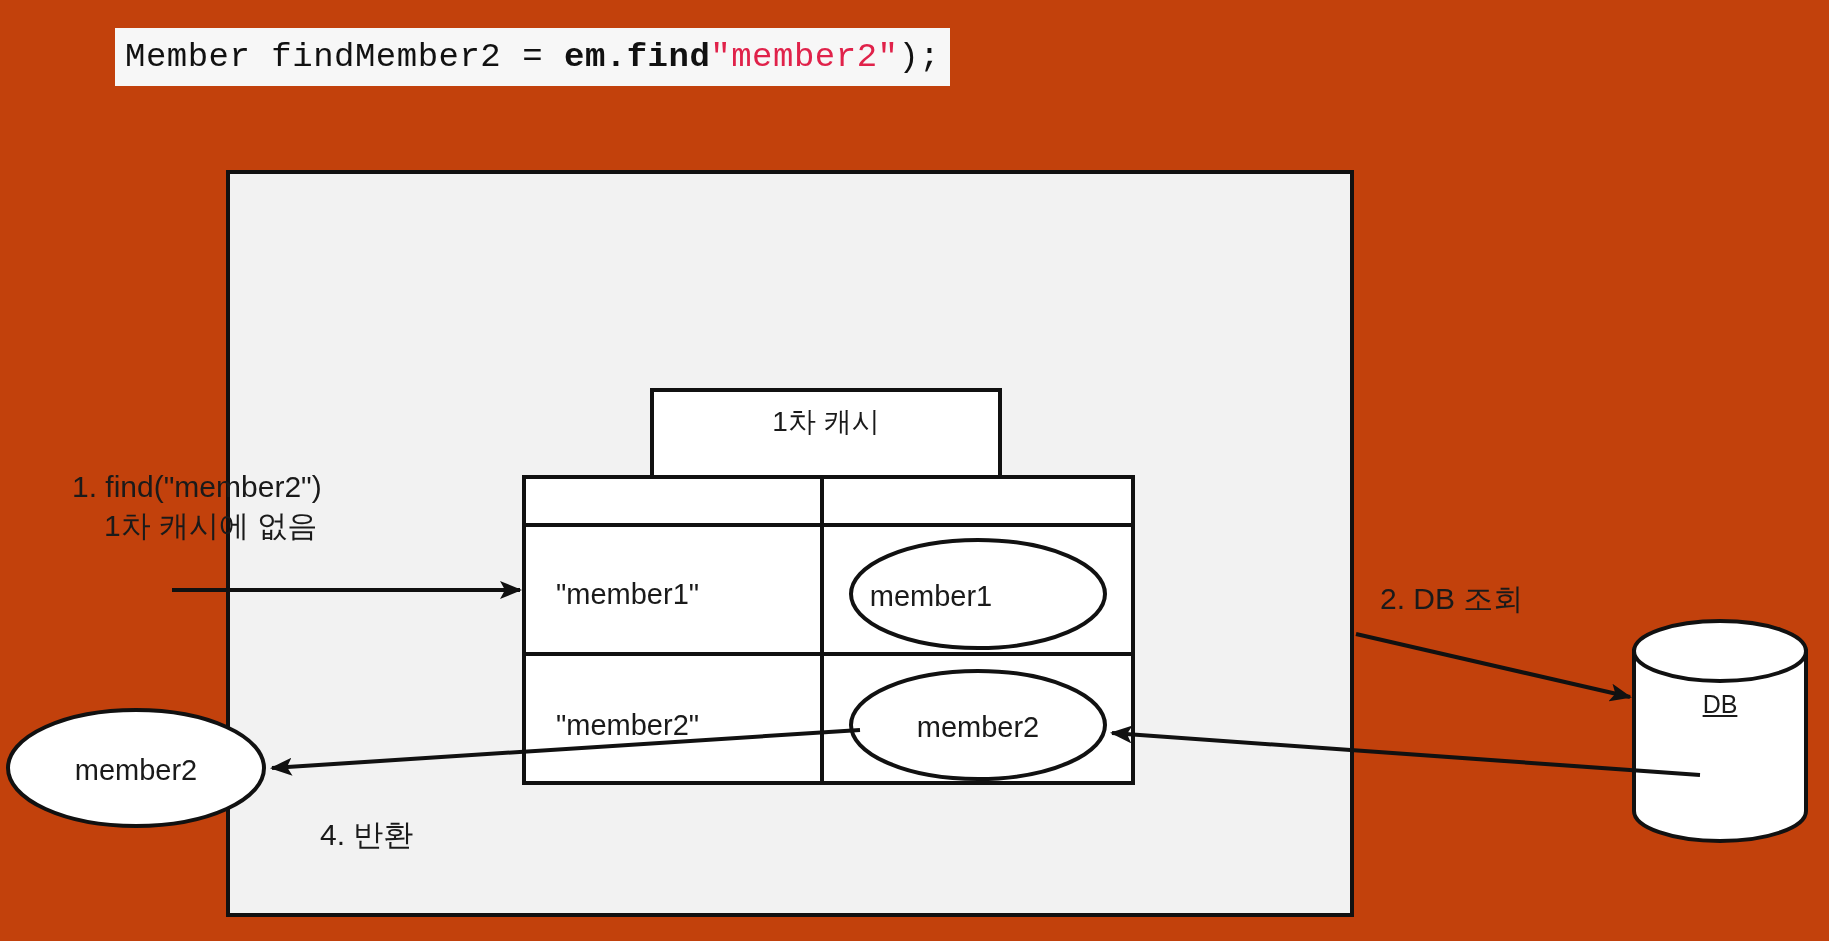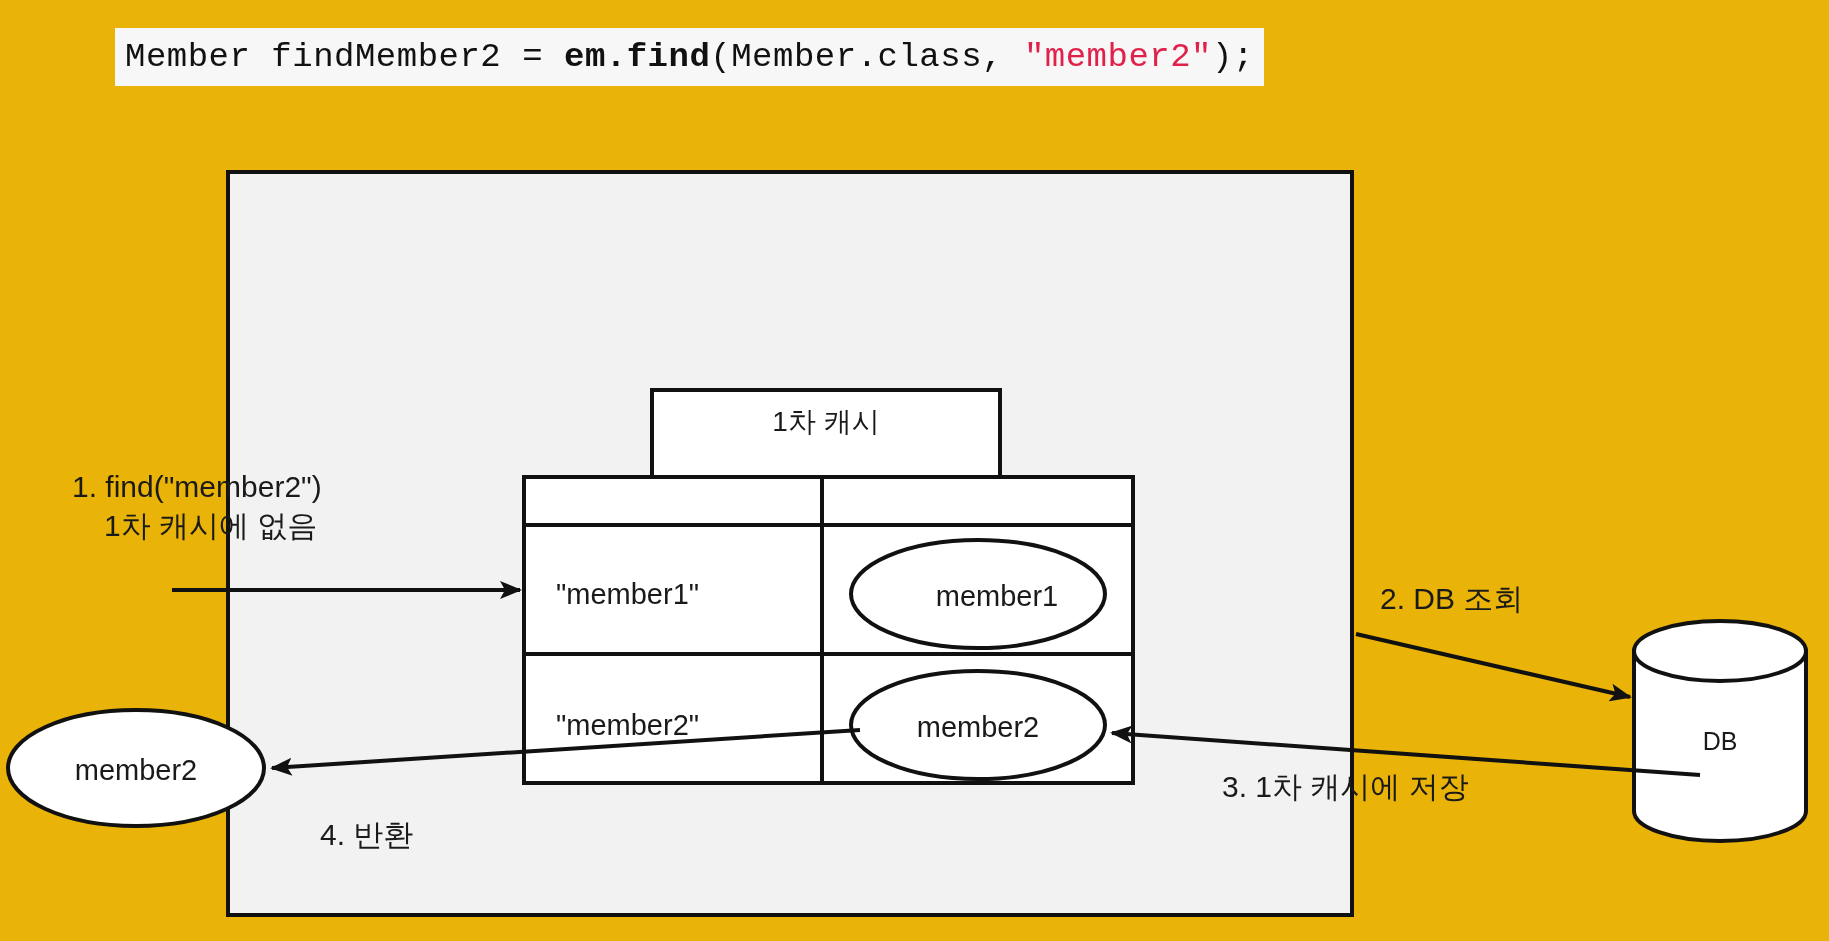--- a/index.html
+++ b/index.html
@@ -5,21 +5,21 @@
   * { box-sizing: border-box; }
   html, body {
     margin: 0; padding: 0;
     background: #ffffff;
     font-family: "Liberation Sans", "DejaVu Sans", sans-serif;
   }
   #page {
     position: relative;
     width: 1829px;
     height: 941px;
-    background: #eab308;
+    background: #c2410c;
     overflow: hidden;
   }
 
   
   .code-line {
     position: absolute;
     left: 115px;
     top: 28px;
     height: 58px;
     padding: 0 10px;
@@ -61,21 +61,21 @@
   .ent { font-size: 29px; }
   .db-lbl { font-size: 25px; }
   .center { text-align: center; }
 </style>
 </head>
 <body>
 
 <div id="page">
 
   <div class="code-line">
-    <span>Member findMember2 = </span><span class="kw-bold">em.find</span><span>(Member.class, </span><span class="str">"member2"</span><span>);</span>
+    <span>Member findMember2 = </span><span class="kw-bold">em.find</span><span class="str">"member2"</span><span>);</span>
   </div>
 
   <svg id="canvas" viewBox="0 0 1829 941">
     <defs>
       <marker id="arrowHead" markerWidth="22" markerHeight="18" refX="20" refY="9" orient="auto" markerUnits="userSpaceOnUse">
         <path d="M0,0 L22,9 L0,18 L5,9 Z" fill="#111111"></path>
       </marker>
     </defs>
 
     <rect x="228" y="172" width="1124" height="743" fill="#f2f2f2" stroke="#111111" stroke-width="4"></rect>
@@ -108,31 +108,30 @@
     <line x1="1700" y1="775" x2="1112" y2="733" stroke="#111111" stroke-width="4" marker-end="url(#arrowHead)"></line>
 
     <line x1="860" y1="730" x2="272" y2="768" stroke="#111111" stroke-width="4" marker-end="url(#arrowHead)"></line>
   </svg>
 
 
   <div class="lbl cache-title center" style="left:652px; top:403px; width:348px;">1차 캐시</div>
 
 
   <div class="lbl td" style="left:556px; top:578px;">"member1"</div>
-  <div class="lbl ent center" style="left:870px; top:580px; width:254px;">member1</div>
+  <div class="lbl ent center" style="left:804px; top:580px; width:254px;">member1</div>
 
   <div class="lbl td" style="left:556px; top:709px;">"member2"</div>
   <div class="lbl ent center" style="left:851px; top:711px; width:254px;">member2</div>
 
   <div class="lbl ent center" style="left:8px; top:754px; width:256px;">member2</div>
 
-  <div class="lbl db-lbl center" style="left:1634px; top:727px; width:172px;">DB</div>
+  <div class="lbl db-lbl center" style="left:1634px; top:690px; width:172px;text-decoration:underline;">DB</div>
 
   <div class="lbl lbl-step" style="left:72px; top:468px;">1. find("member2")</div>
   <div class="lbl lbl-step" style="left:104px; top:507px;">1차 캐시에 없음</div>
 
   <div class="lbl lbl-step" style="left:1380px; top:580px;">2. DB 조회</div>
 
-  <div class="lbl lbl-step" style="left:1222px; top:768px;">3. 1차 캐시에 저장</div>
 
   <div class="lbl lbl-step" style="left:320px; top:816px;">4. 반환</div>
 
 </div>
 
 </body></html>

